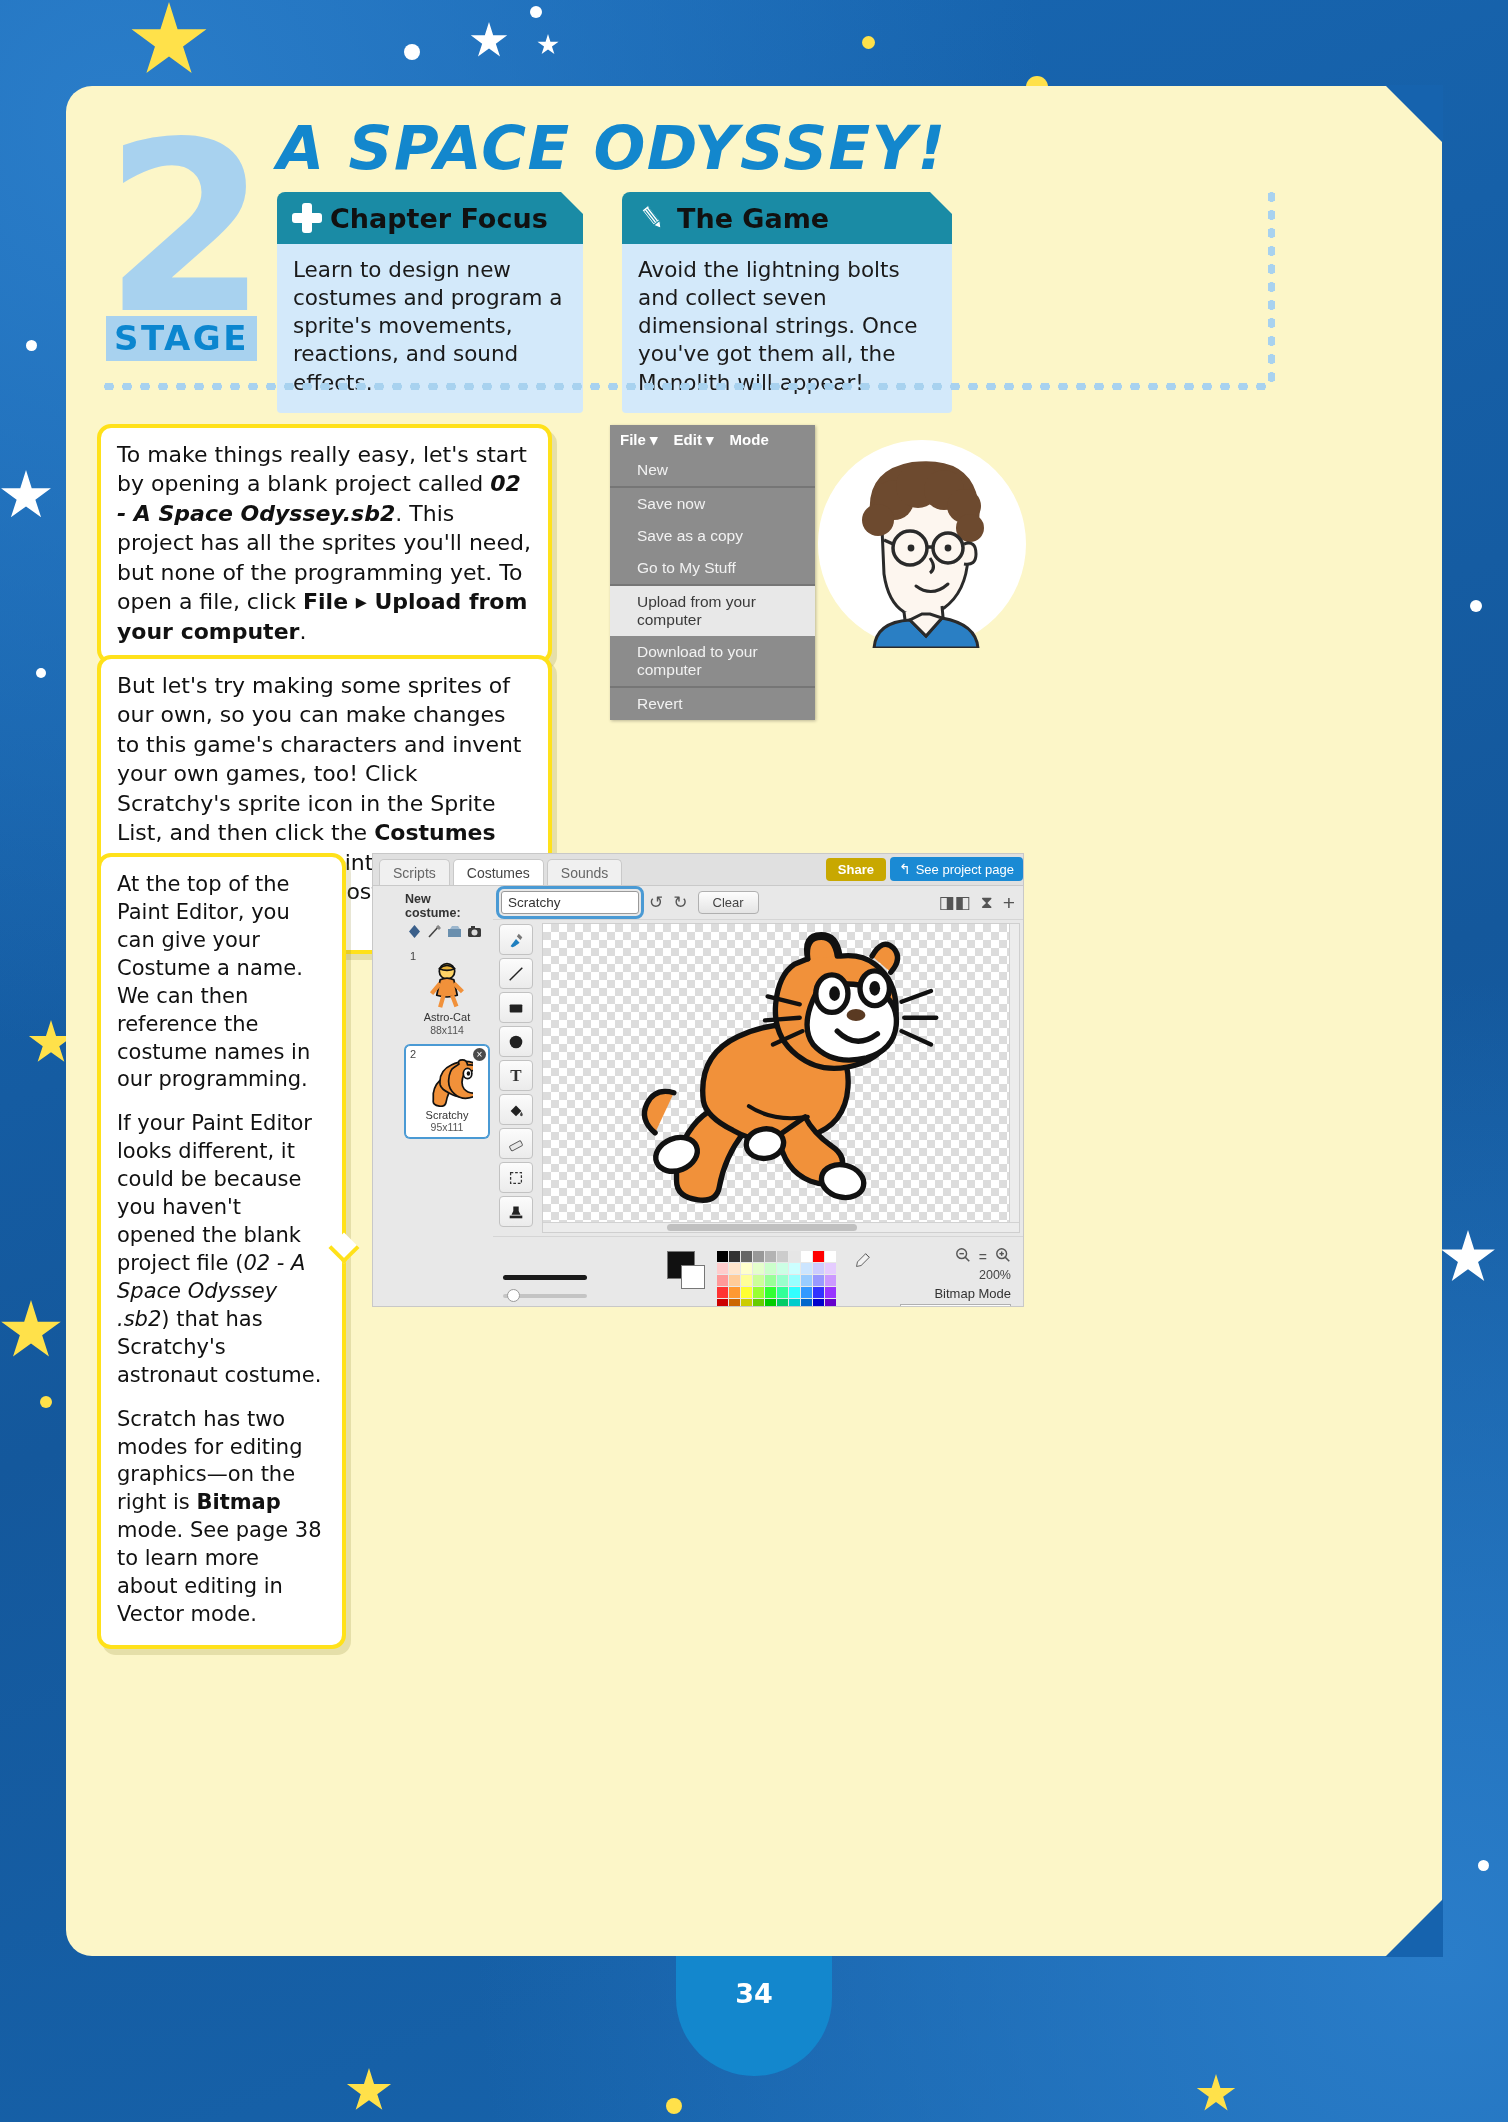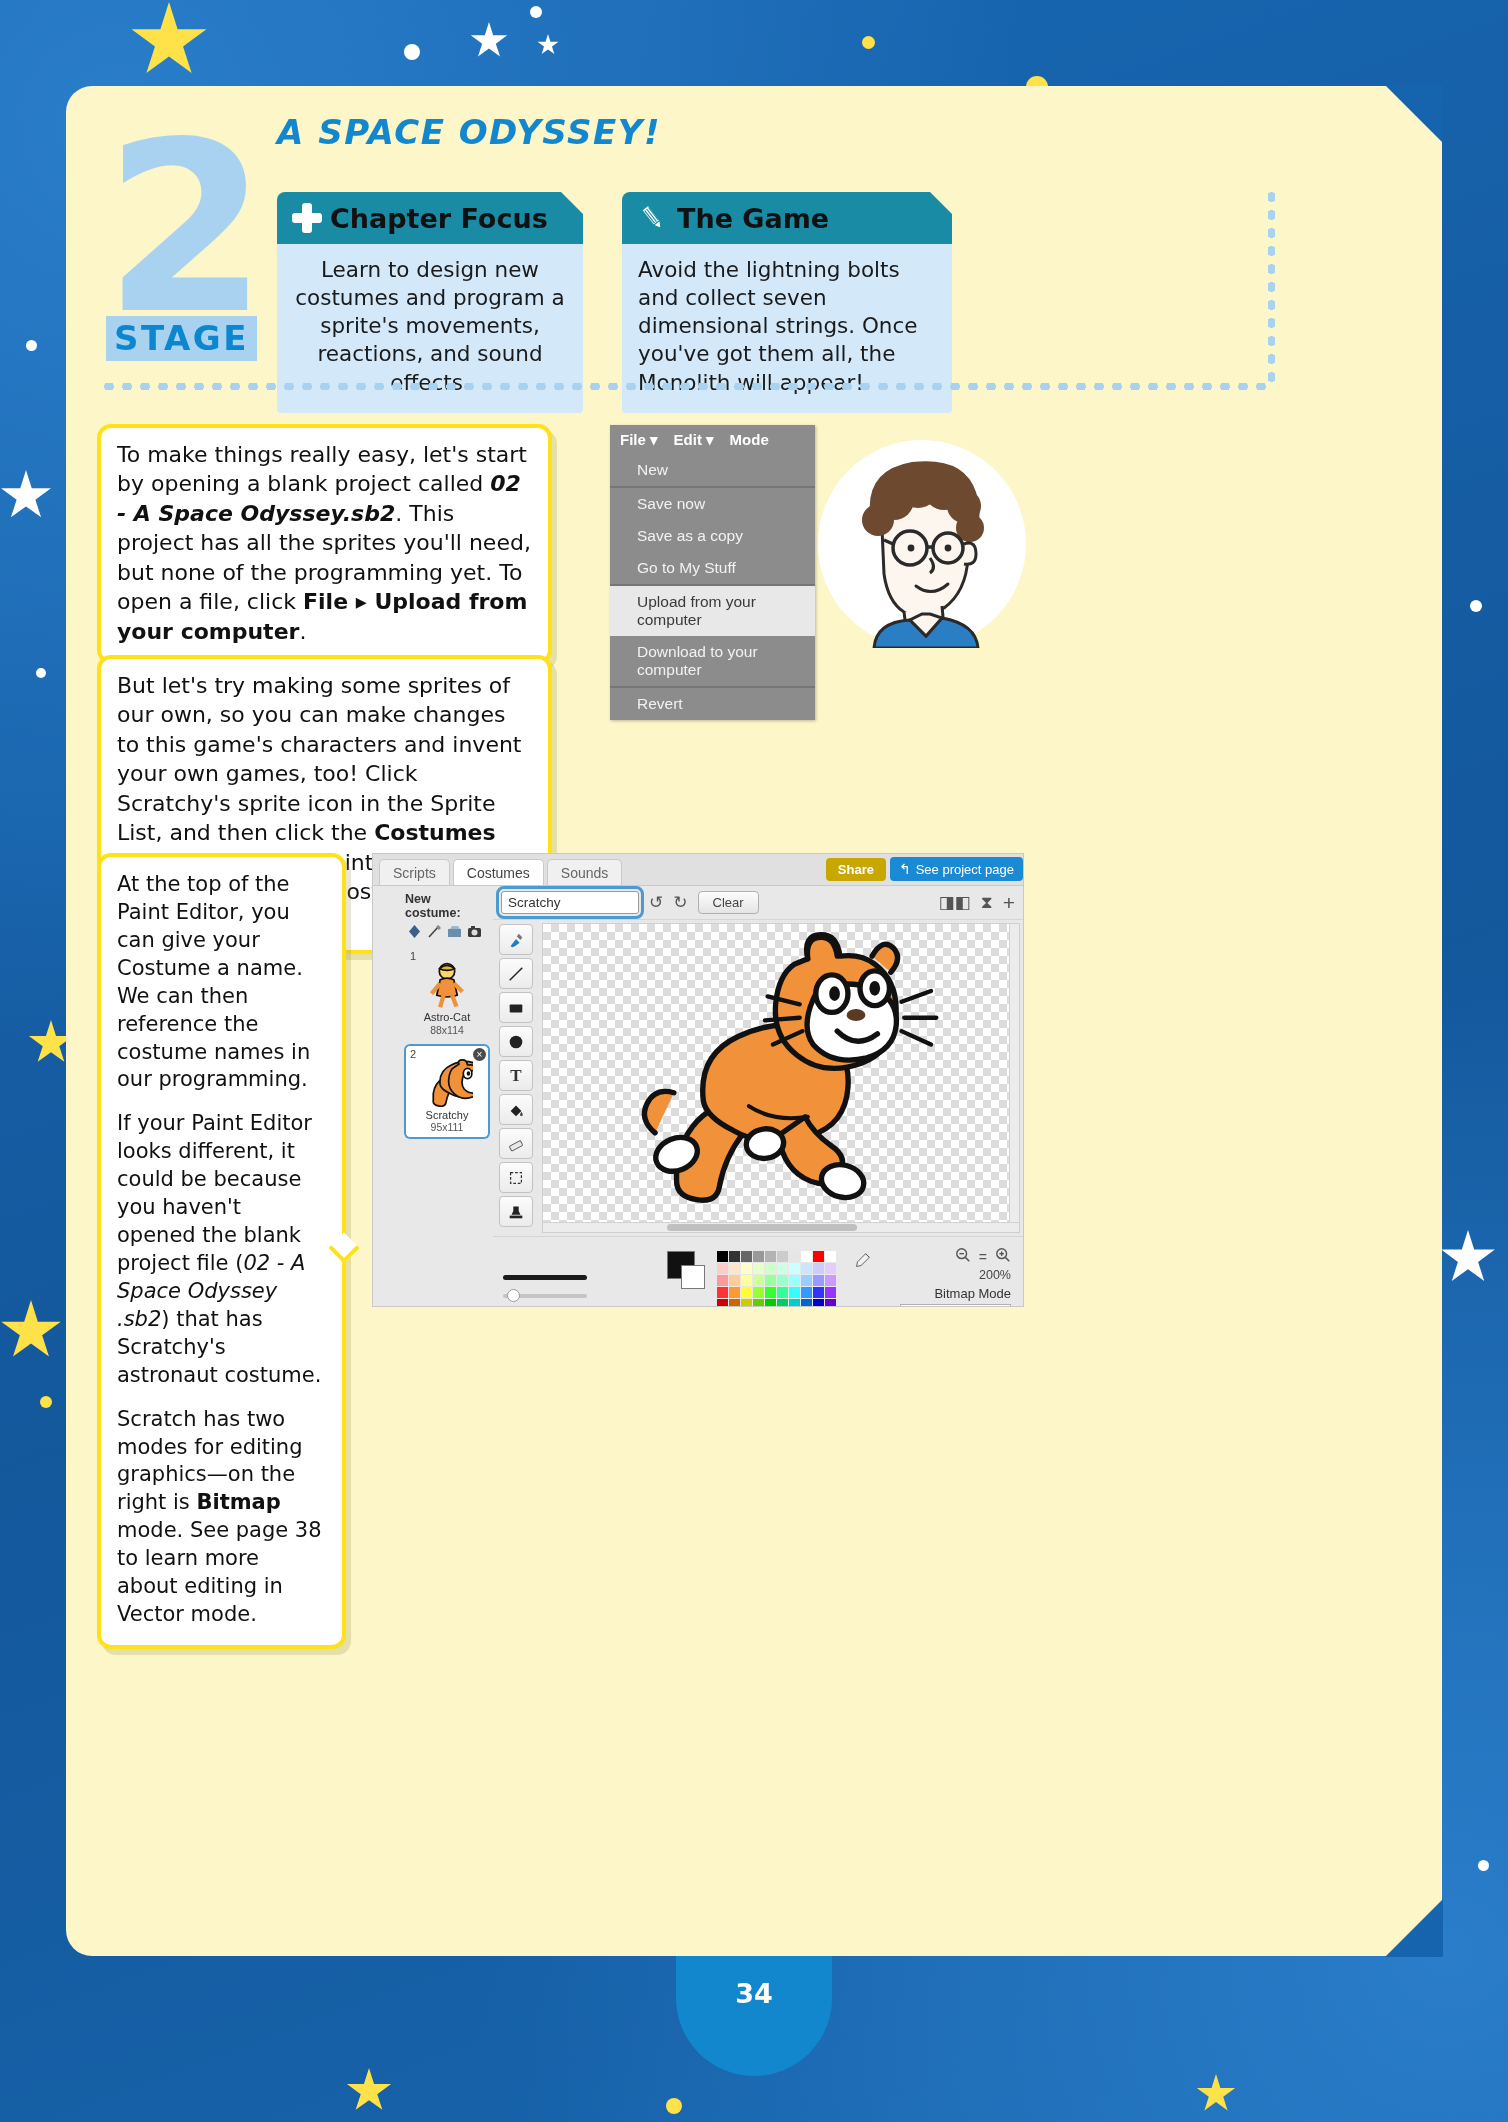--- a/index.html
+++ b/index.html
@@ -66,21 +66,21 @@
     font-weight: bold;
     letter-spacing: 2.5px;
     color: #0b86cf;
     background: #a8d2ef;
     padding: 2px 8px 3px 8px;
     font-family: "DejaVu Sans", sans-serif;
   }
   .chapter-title {
     position: absolute;
     left: 277px; top: 112px;
-    font-size: 34px;
+    font-size: 61px;
     font-weight: bold;
     color: #1387cd;
     letter-spacing: 1.5px;
     font-style: italic;
     font-family: "DejaVu Sans", sans-serif;
   }
 
   
   .info-box { position: absolute; }
   .info-box .bar {
@@ -342,21 +342,21 @@
 
 <div id="page-card">
   <div class="notch-tr"></div>
   <div class="notch-br"></div>
 </div>
 
 <div class="stage-num">2</div>
 <div class="stage-word">STAGE</div>
 <div class="chapter-title">A SPACE ODYSSEY!</div>
 
-<div class="info-box" style="left:277px;top:192px;width:306px;text-align:center;">
+<div class="info-box" style="left:277px;top:192px;width:306px;">
   <div class="bar">
     <span class="plus-icon"></span>
     <span class="bar-title">Chapter Focus</span>
     <span class="fold"></span>
   </div>
   <div class="body" style="min-height:128px;">Learn to design new costumes and program a sprite's movements, reactions, and sound effects.</div>
 </div>
 
 <div class="info-box" style="left:622px;top:192px;width:330px;border-radius:31px;">
   <div class="bar">

